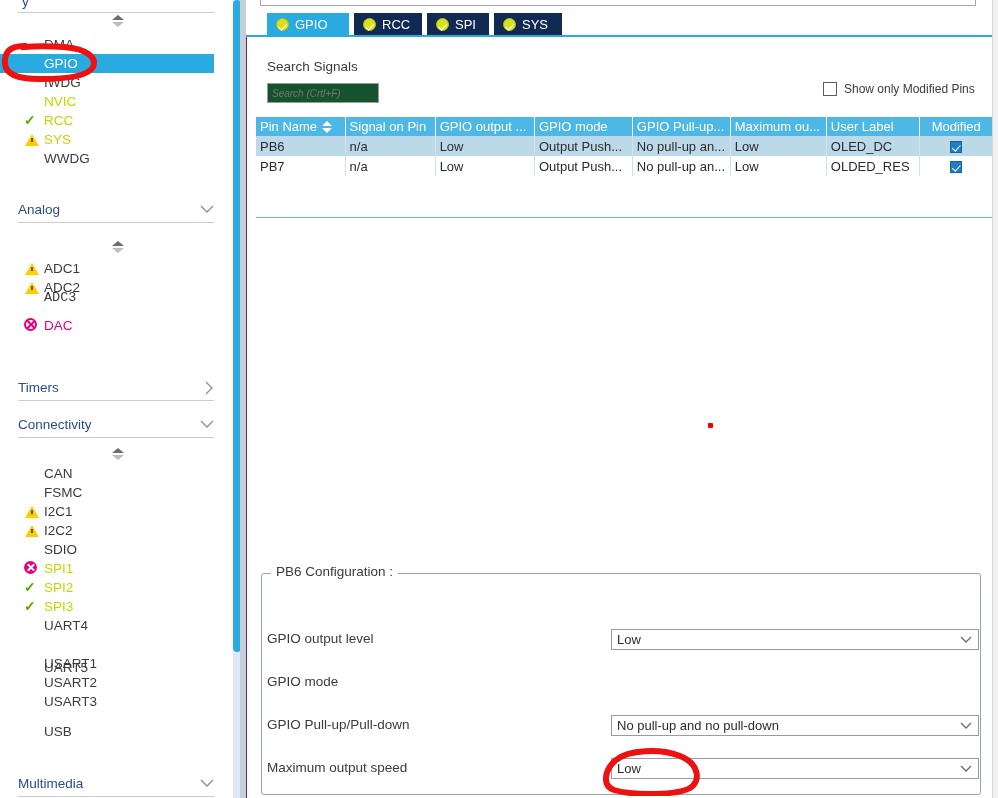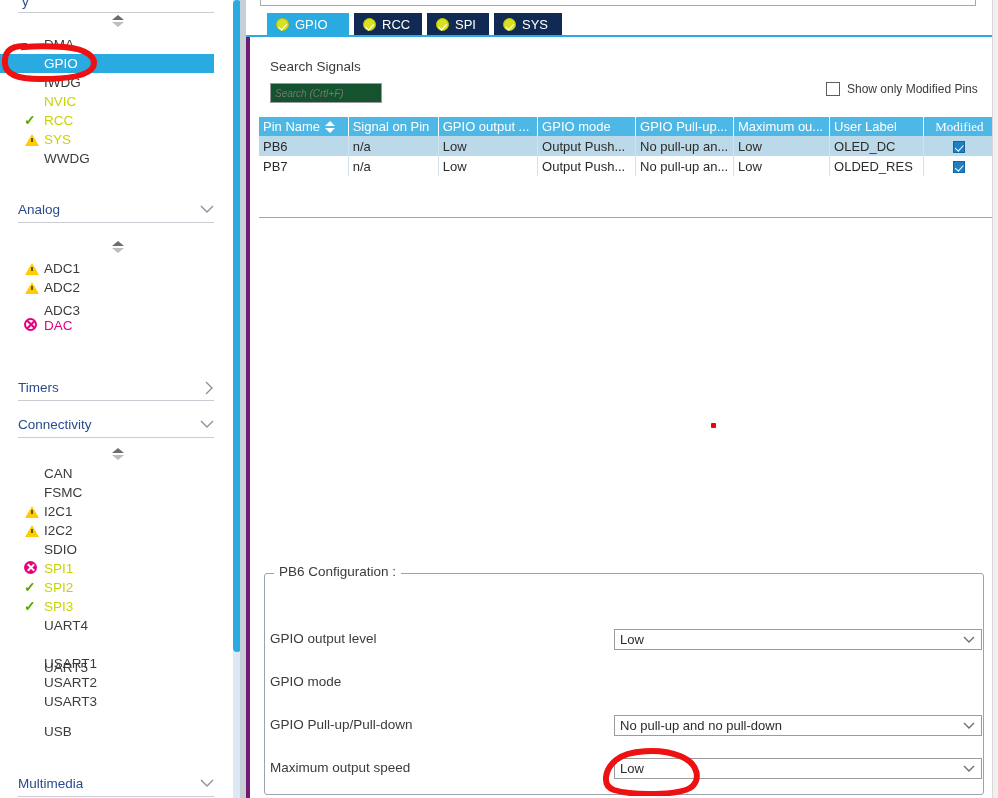--- a/index.html
+++ b/index.html
@@ -151,21 +151,21 @@
     content:""; position:absolute; left:3px; top:2.5px;
     width:4px;height:7px;border:solid #ffffff;border-width:0 1.8px 1.8px 0;
     transform:rotate(42deg);
   }
 
   
   #content {
     position: absolute; left: 0; top: 37px;
     width: 752px; height: 761px;
     background: #ffffff;
-    border-left: 4px solid #701a75;
+    border-left: 1px solid #701a75;
     box-sizing: border-box;
   }
 
   #search-label {
     position: absolute; left: 20px; top: 22px;
     font-size: 13.5px; color: #3b3b3b;
   }
   #search-input {
     position: absolute; left: 20px; top: 46px;
     width: 112px; height: 20px;
@@ -197,21 +197,21 @@
     background: #4db8e5;
     color: #ffffff;
     font-weight: normal;
     text-align: left;
     height: 19px;
     padding: 0 4px;
     border-right: 1px solid #ffffff;
     white-space: nowrap;
     overflow: hidden;
   }
-  #pin-table th:last-child { border-right: none; text-align:center;font-family:Liberation Serif, serif; }
+  #pin-table th:last-child { border-right: none; text-align:center; }
   #pin-table td {
     height: 20px;
     padding: 0 4px;
     color: #2b2b2b;
     border-right: 1px solid #cfe3ef;
     white-space: nowrap;
     overflow: hidden;
   }
   #pin-table td:last-child { border-right:none; text-align:center; }
   #pin-table tr.row-sel td { background:#bcd9ea; }
@@ -347,21 +347,21 @@
             <span class="g-warn"></span>
           </span>
           <span>ADC1</span>
         </div>
         <div class="tree-item" style="top: 278px;">
           <span class="st">
             <span class="g-warn"></span>
           </span>
           <span>ADC2</span>
         </div>
-        <div class="tree-item" style="top: 301px;">
+        <div class="tree-item" style="top: 288px; font-family: Liberation Mono, monospace;">
           <span class="st"></span>
           <span>ADC3</span>
         </div>
         <div class="tree-item err-txt" style="top: 316px;">
           <span class="st">
             <span class="g-err"></span>
           </span>
           <span>DAC</span>
         </div>
         <div class="sb-section-head" style="top: 375px;">

